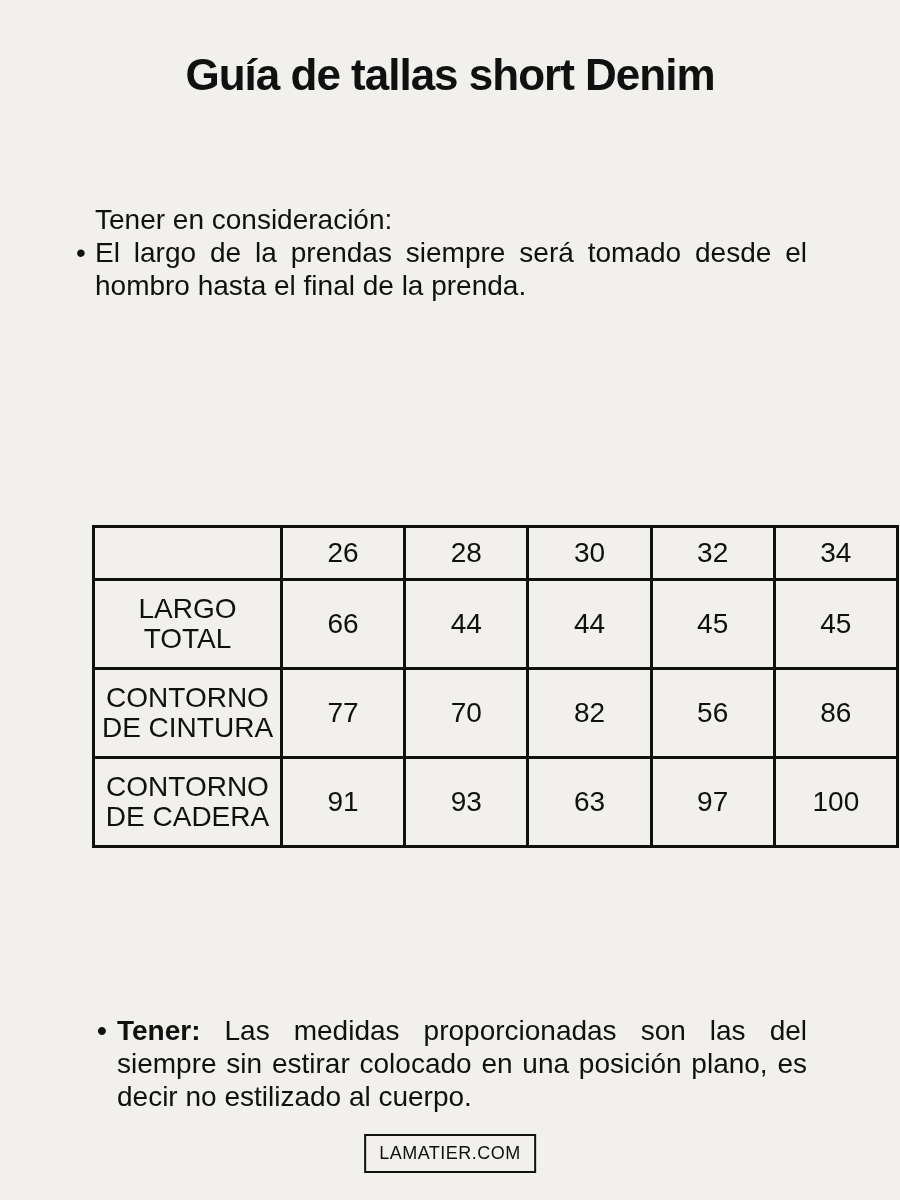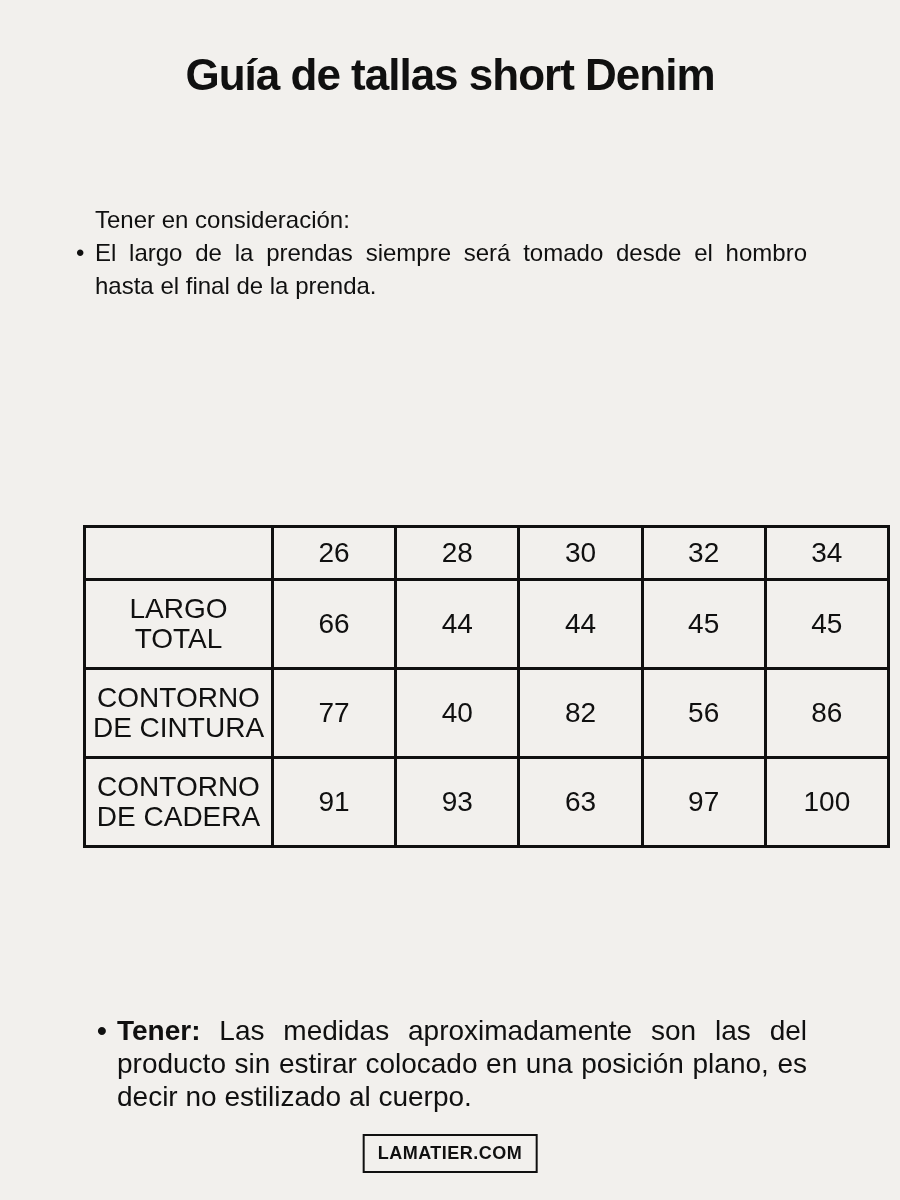--- a/index.html
+++ b/index.html
@@ -28,21 +28,21 @@
     font-size: 44px;
     font-weight: bold;
     letter-spacing: -1px;
     color: var(--ink);
   }
   .considerations {
     position: absolute;
     top: 203px;
     left: 95px;
     width: 712px;
-    font-size: 24px;
+    font-size: 28px;
     line-height: 33px;
   }
   .considerations .intro {
     text-align: left;
   }
   .bullet-list {
     list-style: none;
   }
   .bullet-list li {
     position: relative;
@@ -50,21 +50,21 @@
   }
   .bullet-list li::before {
     content: "\2022";
     position: absolute;
     left: -19px;
     top: 0;
   }
   table.size-table {
     position: absolute;
     top: 525px;
-    left: 83px;
+    left: 92px;
     width: 807px;
     border-collapse: collapse;
     table-layout: fixed;
     border-radius: 26px;
   }
   table.size-table td {
     border: 3px solid var(--ink);
     text-align: center;
     vertical-align: middle;
     font-size: 28px;
@@ -100,21 +100,21 @@
     position: absolute;
     top: 1134px;
     left: 50%;
     transform: translateX(-50%);
     border: 2px solid var(--ink);
     padding: 7px 13px;
     background: var(--bg);
   }
   .brand-box span {
     font-size: 18px;
-    font-weight: bold;
+    font-weight: normal;
     letter-spacing: 0.5px;
     white-space: nowrap;
   }
 </style>
 </head>
 <body>
 
 <div class="page">
 
   <h1 class="title">Guía de tallas short Denim</h1>
@@ -149,36 +149,36 @@
         <td>66</td>
         <td>44</td>
         <td>44</td>
         <td>45</td>
         <td>45</td>
       </tr>
       <tr class="data-row">
         <td class="rowlabel">CONTORNO
 DE CINTURA</td>
         <td>77</td>
-        <td>40</td>
+        <td>70</td>
         <td>82</td>
         <td>56</td>
         <td>86</td>
       </tr>
       <tr class="data-row">
         <td class="rowlabel">CONTORNO
 DE CADERA</td>
         <td>91</td>
         <td>93</td>
         <td>63</td>
         <td>97</td>
         <td>100</td>
       </tr>
     </tbody>
   </table>
 
-  <p class="note"><span class="note-label">Tener:</span> <span>Las medidas aproximadamente son las del producto sin estirar colocado en una posición plano, es decir no estilizado al cuerpo.</span></p>
+  <p class="note"><span class="note-label">Tener:</span> <span>Las medidas proporcionadas son las del siempre sin estirar colocado en una posición plano, es decir no estilizado al cuerpo.</span></p>
 
   <div class="brand-box">
     <span>LAMATIER.COM</span>
   </div>
 
 </div>
 
 </body></html>

